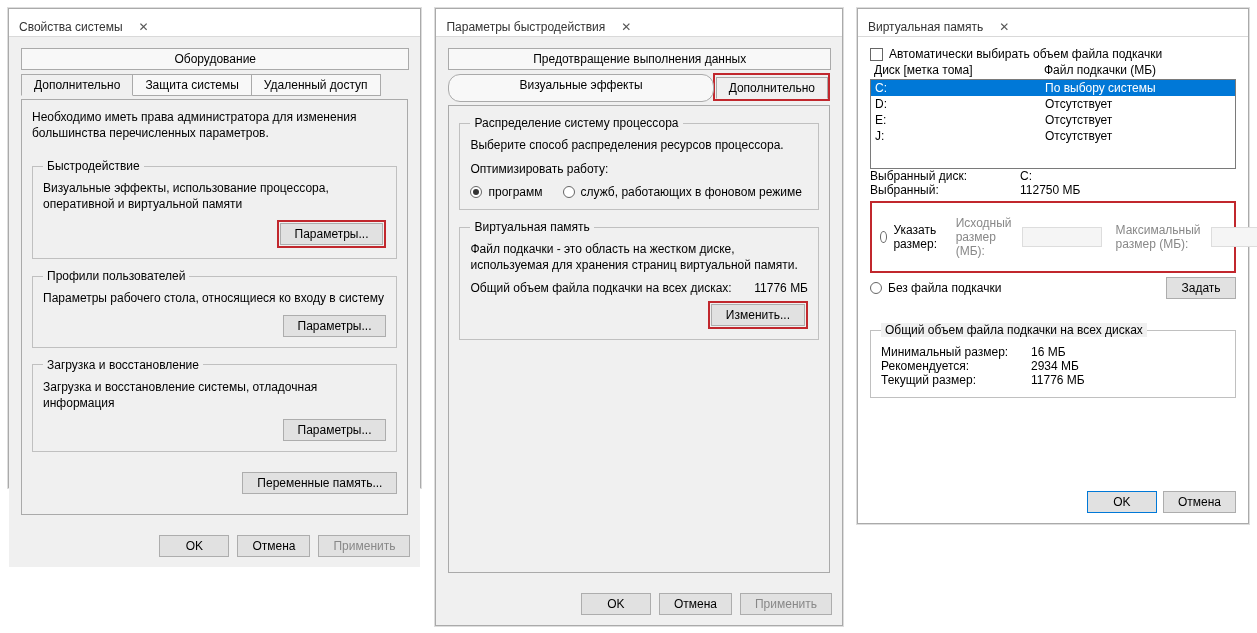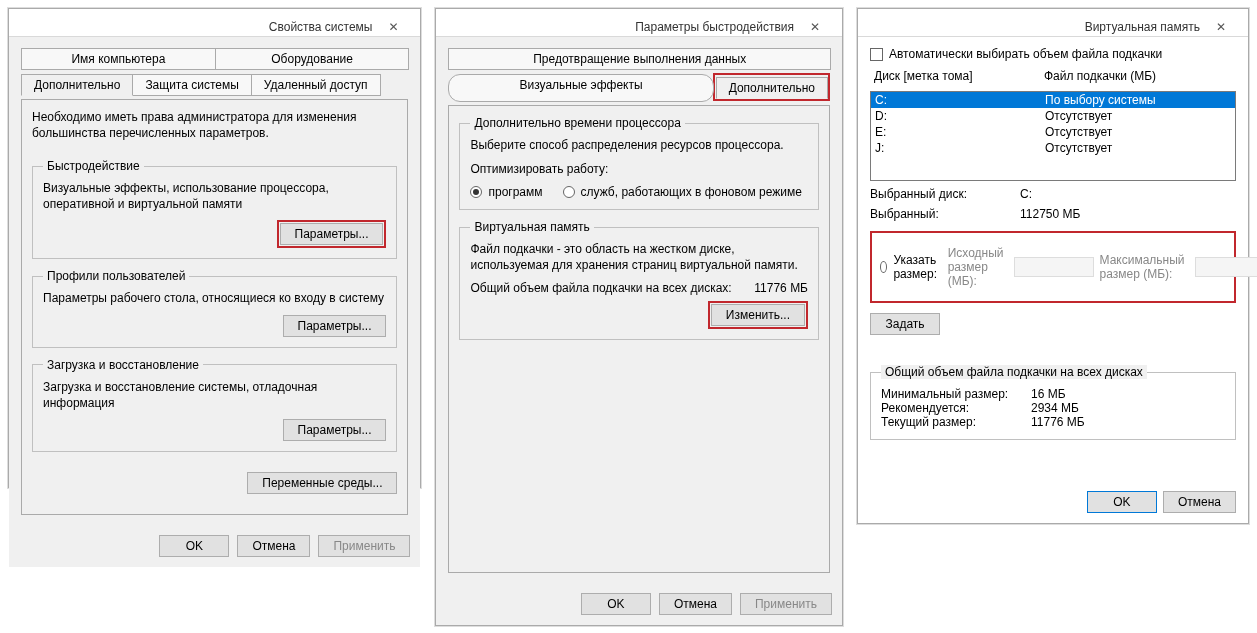--- a/index.html
+++ b/index.html
@@ -5,21 +5,21 @@
   * { box-sizing: border-box; font-family: "Segoe UI", Tahoma, sans-serif; font-size: 12px; }
   body { margin: 0; padding: 8px; background: #fff; display: flex; gap: 14px; align-items: flex-start; }
 
   .win {
     border: 1px solid #aaa;
     background: #fff;
     box-shadow: 0 0 0 1px #ddd;
     display: flex; flex-direction: column;
   }
   .titlebar {
-    height: 28px; display: flex; align-items: center; justify-content: flex-end;
+    height: 28px; display: flex; align-items: center; justify-content: flex-start;
     padding: 8px 6px 0 10px; border-bottom: 1px solid #d9d9d9;
     background: #fff;
   }
   .title { color: #333; }
   .close-x { width: 42px; height: 22px; display: flex; align-items: center; justify-content: center; color: #555; }
 
   .body { padding: 10px 12px; background: #f0f0f0; flex: 1; display: flex; flex-direction: column; }
   .winC .body { background: #fff; }
 
   .tabs { display: flex; margin-bottom: 4px; }
@@ -70,21 +70,21 @@
 
   .kv { display: flex; }
   .kv .k { width: 150px; }
   .kv .v { flex: 1; }
 
   .input {
     border: 1px solid #ccc; background: #fff; width: 80px; height: 20px;
   }
   .input.disabled { background: #f5f5f5; border-color: #ddd; }
 
-  .grayed { color: #888; }
+  .grayed { color: #888; margin-left: 8px; }
 
   .bottom-btns {
     display: flex; justify-content: flex-end; gap: 8px; padding: 10px;
     background: #f0f0f0;
   }
 
   .spacer { flex: 1; }
 
   .winA { width: 418px; height: 480px; }
   .winB { width: 412px; height: 618px; }
@@ -100,21 +100,20 @@
 </head>
 <body>
 
 <div class="win winA">
   <div class="titlebar">
     <span class="title">Свойства системы</span>
     <span class="close-x">✕</span>
   </div>
   <div class="body">
     <div class="tabs">
-      <div class="tab inactive" style="flex:1; text-align:center;">Имя компьютера</div>
       <div class="tab inactive" style="flex:1; text-align:center;">Оборудование</div>
     </div>
     <div class="tabs tabrow2">
       <div class="tab active">Дополнительно</div>
       <div class="tab inactive">Защита системы</div>
       <div class="tab inactive">Удаленный доступ</div>
     </div>
     <div class="tabpanel">
       <div class="desc">Необходимо иметь права администратора для изменения большинства перечисленных параметров.</div>
 
@@ -138,21 +137,21 @@
 
       <fieldset>
         <legend>Загрузка и восстановление</legend>
         <div class="desc">Загрузка и восстановление системы, отладочная информация</div>
         <div class="btn-row">
           <span class="btn">Параметры...</span>
         </div>
       </fieldset>
 
       <div class="btn-row" style="margin-top:10px;">
-        <span class="btn">Переменные среды...</span>
+        <span class="btn">Переменные память...</span>
       </div>
       <div class="spacer"></div>
     </div>
   </div>
   <div class="bottom-btns">
     <span class="btn">OK</span>
     <span class="btn">Отмена</span>
     <span class="btn disabled">Применить</span>
   </div>
 </div>
@@ -168,21 +167,21 @@
     </div>
     <div class="tabs tabrow2">
       <div class="tab inactive" style="flex:1; text-align:center;border-radius:12px;">Визуальные эффекты</div>
       <span class="hl-red" style="display:inline-block;">
         <div class="tab active" style="text-align:center;">Дополнительно</div>
       </span>
     </div>
     <div class="tabpanel">
 
       <fieldset>
-        <legend>Дополнительно времени процессора</legend>
+        <legend>Распределение систему процессора</legend>
         <div class="desc">Выберите способ распределения ресурсов процессора.</div>
         <div class="desc">Оптимизировать работу:</div>
         <div style="display:flex; gap:20px;">
           <label class="radio">
             <span class="circ sel"></span>
             <span>программ</span>
           </label>
           <label class="radio">
             <span class="circ"></span>
             <span>служб, работающих в фоновом режиме</span>
@@ -212,21 +211,21 @@
     <span class="btn">Отмена</span>
     <span class="btn disabled">Применить</span>
   </div>
 </div>
 
 <div class="win winC">
   <div class="titlebar">
     <span class="title">Виртуальная память</span>
     <span class="close-x">✕</span>
   </div>
-  <div class="body" style="gap:6px; display:flex; flex-direction:column;">
+  <div class="body" style="display:flex; flex-direction:column;">
     <label class="check">
       <span class="box"></span>
       <span>Автоматически выбирать объем файла подкачки</span>
     </label>
 
     <div class="listhdr">
       <div class="colA">Диск [метка тома]</div>
       <div class="colB">Файл подкачки (МБ)</div>
     </div>
     <div class="listbox">
@@ -269,20 +268,24 @@
       <div class="vm-row">
         <span class="lbl grayed">Максимальный размер (МБ):</span>
         <span class="input disabled"></span>
       </div>
       <label class="radio">
         <span class="circ sel"></span>
         <span>Размер по выбору системы</span>
       </label>
     </div>
     <div style="display:flex; align-items:center; gap:10px;">
+      <label class="radio" style="flex:1;">
+        <span class="circ"></span>
+        <span>Без файла подкачки</span>
+      </label>
       <span class="btn">Задать</span>
     </div>
 
     <fieldset style="margin-top:24px;">
       <legend>Общий объем файла подкачки на всех дисках</legend>
       <div class="kv">
           <div class="k">Минимальный размер:</div>
           <div class="v">16 МБ</div>
         </div>
       <div class="kv">

